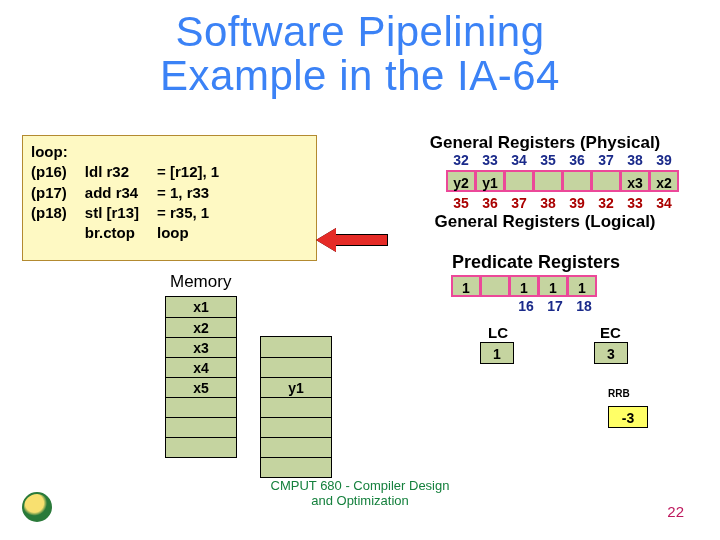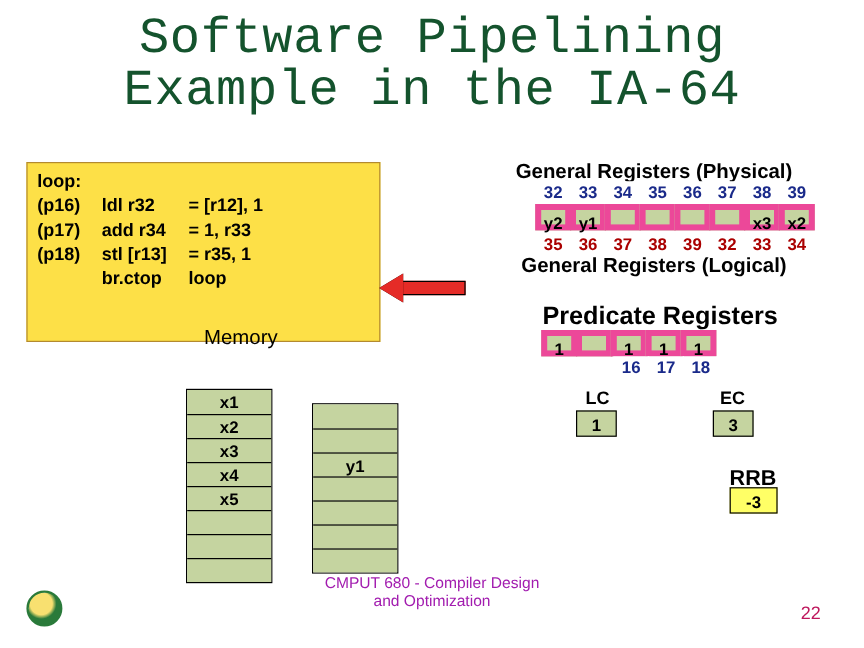--- a/index.html
+++ b/index.html
@@ -6,35 +6,35 @@
   body {
     width: 720px;
     height: 540px;
     background: #fff;
     font-family: Arial, Helvetica, sans-serif;
     position: relative;
     overflow: hidden;
   }
   .title {
     text-align: center;
-    color: #14532d;
-    font-family: Liberation Mono, monospace;
+    color: #3b82f6;
+    font-family: Liberation Sans, sans-serif;
     font-weight: normal;
     font-size: 42px;
     line-height: 1.05;
     padding-top: 10px;
     letter-spacing: 0.5px;
   }
   .codebox {
     position: absolute;
     left: 22px;
     top: 135px;
     width: 295px;
-    height: 150px;
-    background: #fde047;
+    height: 126px;
+    background: #fef9c3;
     border: 1px solid #b38a30;
     padding: 6px 8px;
     font-family: Verdana, Arial, sans-serif;
     font-size: 15px;
     line-height: 1.35;
   }
   .codebox table { border-collapse: collapse; }
   .codebox td { padding: 0 18px 0 0; vertical-align: top; white-space: nowrap; }
   .codebox .lbl { font-weight: bold; }
   .arrow {
@@ -73,38 +73,38 @@
     width: 70px;
     height: 20px;
     border-top: 1px solid #000;
     text-align: center;
     font-weight: bold;
     font-size: 14px;
     line-height: 20px;
     background: #c5d4a0;
   }
   .memstack .cell:first-child { border-top: none; }
-  .memstack.big { left: 155px; top: 296px; margin-top: 28px; }
+  .memstack.big { left: 165px; top: 296px; }
   .memstack.small { left: 260px; top: 336px; }
   .memstack.small .cell { background: #c5d4a0; }
 
   .gen-phys-label {
     position: absolute;
     left: 405px; top: 133px;
     font-weight: bold; font-size: 17px;
     text-align: center; width: 280px;
   }
   .reg-row {
     position: absolute;
     display: flex;
     margin-left: 20px;
   }
   .reg-cell {
     width: 30px; height: 22px;
-    border: 5px solid #ec4899;
+    border: 2px solid #ec4899;
     margin-left: -1px;
     text-align: center;
     font-size: 14px;
     line-height: 22px;
     font-weight: bold;
     background: #fff;
   }
   .reg-cell.green { background: #c5d4a0; }
   .reg-cell.num { border: none; color: #1a2a8a; font-weight: bold; height: 18px; line-height: 18px; }
   .reg-cell.num-red { color: #a00; }
@@ -115,54 +115,54 @@
   .gen-log-label {
     position: absolute;
     left: 405px; top: 212px;
     font-weight: bold; font-size: 17px;
     text-align: center; width: 280px;
   }
 
   .pred-label {
     position: absolute;
     left: 452px; top: 252px;
-    font-weight: bold; font-size: 21px;
+    font-weight: bold; font-size: 18px;
   }
   .pred-boxes { left: 432px; top: 275px; }
   .pred-nums { left: 432px; top: 297px; }
 
   .lc-label { position: absolute; left: 488px; top: 324px; font-weight: bold; font-size: 15px; }
   .ec-label { position: absolute; left: 600px; top: 324px; font-weight: bold; font-size: 15px; }
   .lc-box {
     position: absolute; left: 480px; top: 342px;
     width: 34px; height: 22px; border: 1px solid #000;
     background: #c5d4a0; text-align: center; line-height: 22px;
     font-weight: bold; font-size: 14px;
   }
   .ec-box {
     position: absolute; left: 594px; top: 342px;
     width: 34px; height: 22px; border: 1px solid #000;
     background: #c5d4a0; text-align: center; line-height: 22px;
     font-weight: bold; font-size: 14px;
   }
-  .rrb-label { position: absolute; left: 608px; top: 388px; font-weight: bold; font-size: 18px; }
+  .rrb-label { position: absolute; left: 608px; top: 388px; font-weight: bold; font-size: 10px; }
   .rrb-box {
     position: absolute; left: 608px; top: 406px;
     width: 40px; height: 22px; border: 1px solid #000;
     background: #ffff66; text-align: center; line-height: 22px;
     font-weight: bold; font-size: 14px;
   }
 
   .footer {
     position: absolute;
     left: 0; width: 720px;
     top: 478px;
     text-align: center;
     font-size: 13px;
-    color: #a21caf;
+    color: #15803d;
   }
   .pagenum {
     position: absolute;
     right: 36px; bottom: 20px;
     font-size: 15px;
     color: #be185d;
   }
   .logo {
     position: absolute;
     left: 22px; bottom: 18px;

